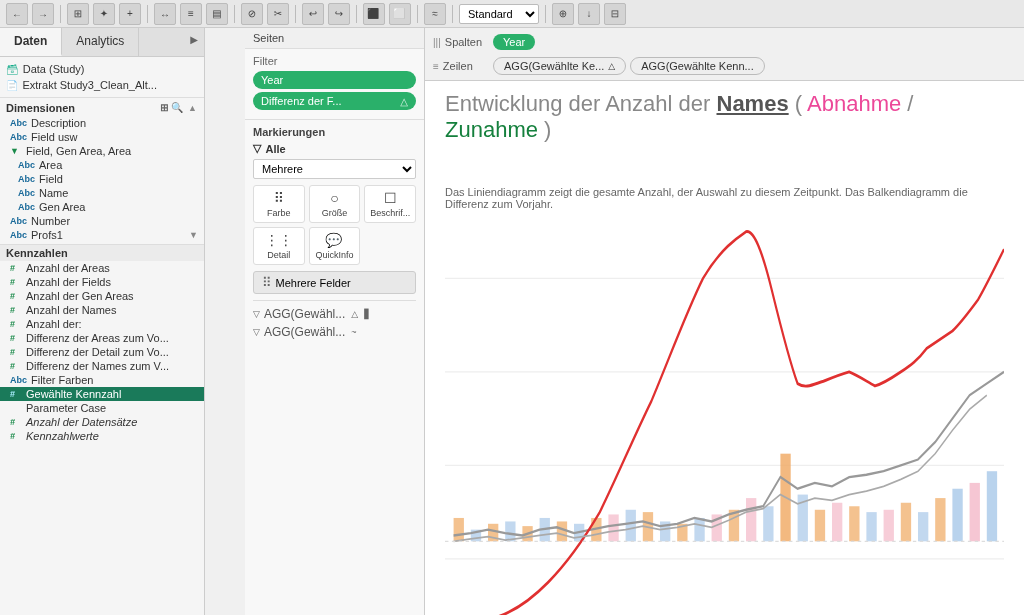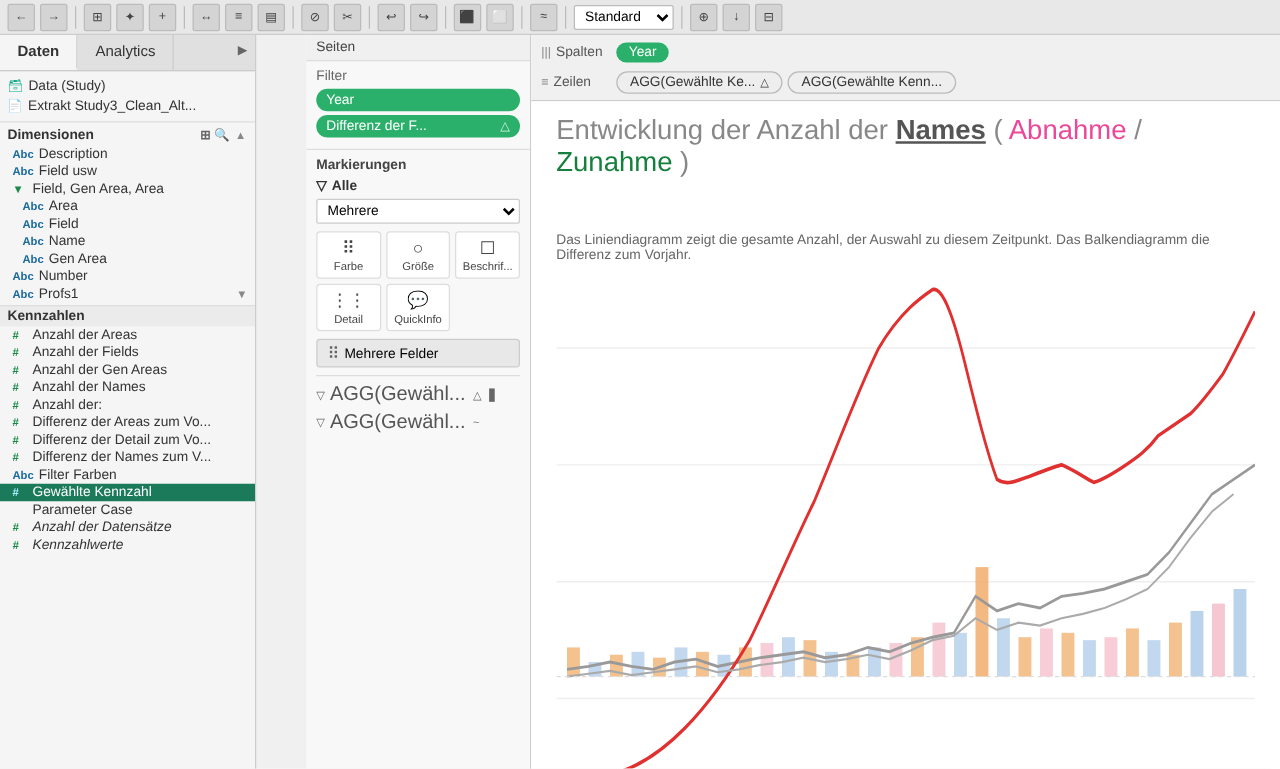--- a/index.html
+++ b/index.html
@@ -214,21 +214,21 @@
       border-top: 1px solid #ddd;
       padding-top: 4px;
       margin-top: 2px;
     }
     .marks-sub-item {
       display: flex; align-items: center; gap: 4px;
       font-size: 11px; color: #333;
       padding: 2px 0;
     }
     .marks-sub-item .arrow { font-size: 9px; color: #666; }
-    .marks-sub-item .agg-text { font-size: 16px; color: #555; }
+    .marks-sub-item .agg-text { font-size: 12px; color: #555; }
 
     
     .right-panel {
       flex: 1;
       background: white;
       display: flex;
       flex-direction: column;
       overflow: hidden;
     }
 

